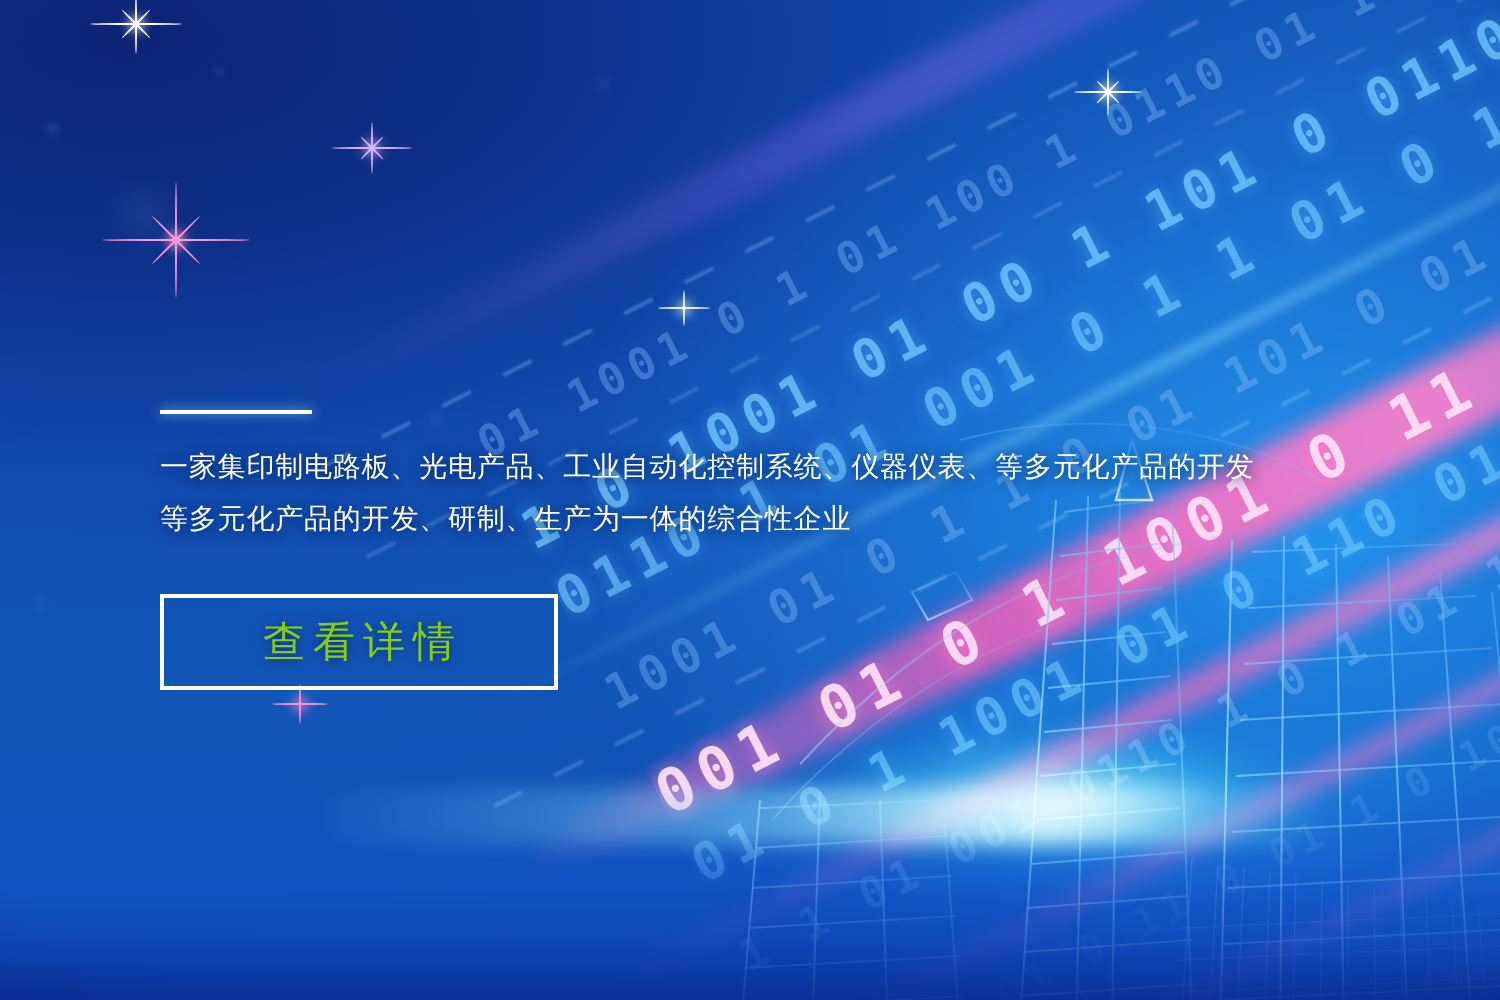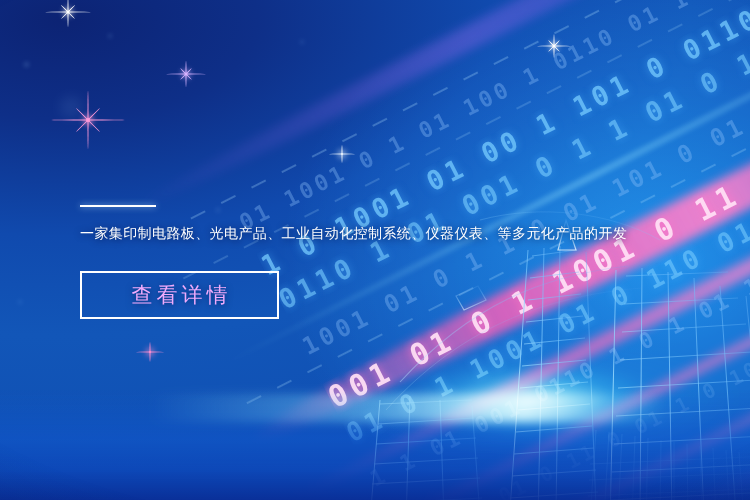--- a/index.html
+++ b/index.html
@@ -147,21 +147,21 @@
     line-height:1.85;
     letter-spacing:.4px;
     text-shadow:0 1px 7px rgba(2,24,80,.9);
   }
   #cta{
     display:inline-flex;align-items:center;justify-content:center;
     margin-top:24px;
     width:199px;height:48px;
     border:2px solid #ffffff;
     background:transparent;
-    color:#f0abfc;
+    color:#84cc16;
     font-size:21px;
     font-weight:400;
     letter-spacing:4px;
     text-indent:4px;
     cursor:pointer;
     text-shadow:0 1px 7px rgba(2,24,80,.7);
   }
 </style>
 </head>
 <body>
@@ -295,17 +295,18 @@
 
   <div class="layer" id="bg-bottom-band"></div>
   <div id="burst"></div>
   <div id="burst2"></div>
   <div class="layer" id="bg-vignette"></div>
 
   <div id="content">
     <div id="rule"></div>
     <div id="desc">
       <div>一家集印制电路板、光电产品、工业自动化控制系统、仪器仪表、等多元化产品的开发</div>
+      <div>等多元化产品的开发、研制、生产为一体的综合性企业</div>
     </div>
     <button id="cta">查看详情</button>
   </div>
 
 </div>
 
 </body></html>

